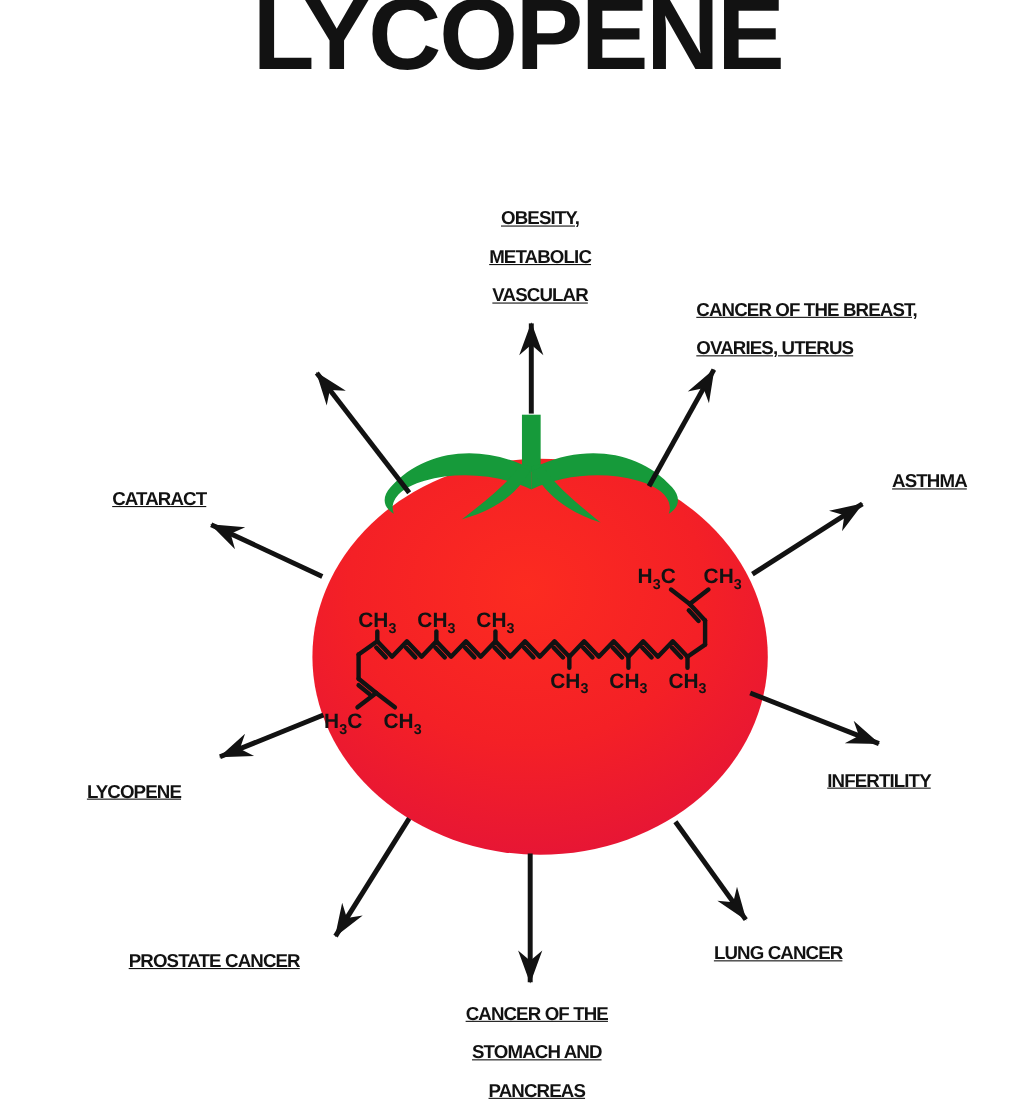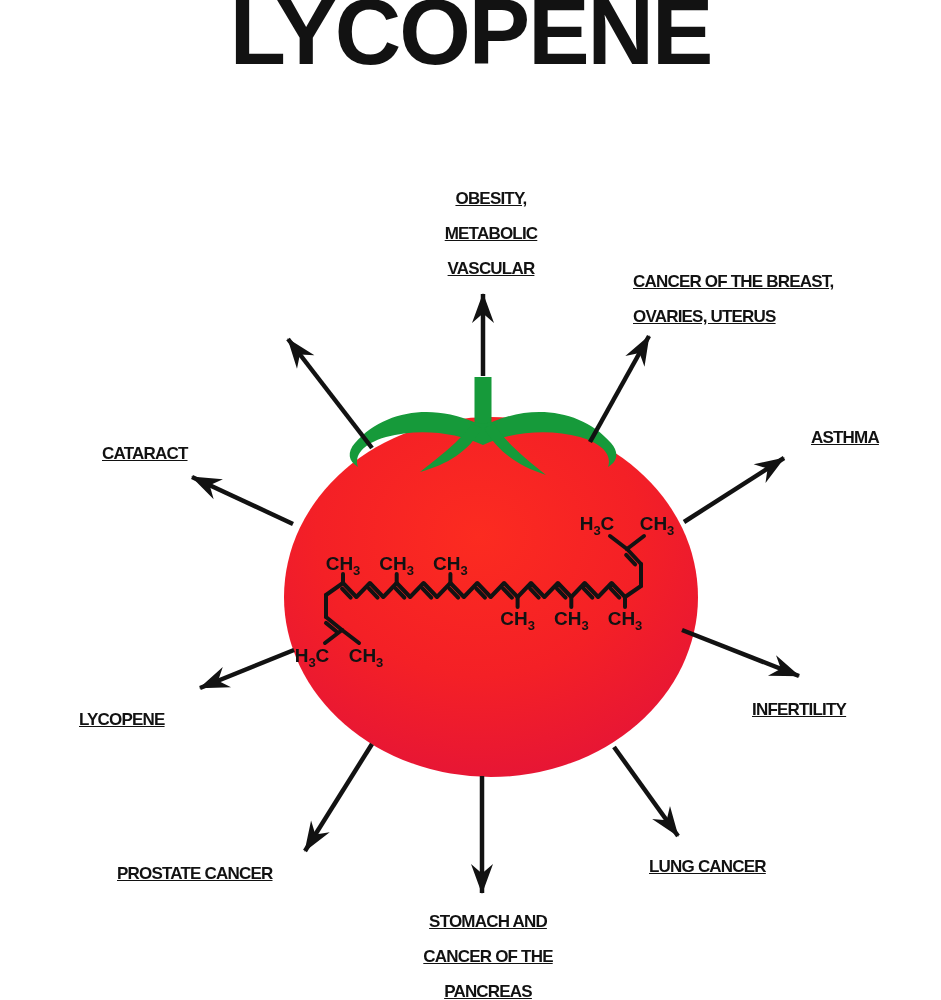--- a/index.html
+++ b/index.html
@@ -125,22 +125,22 @@
   <div class="dlabel" id="lab-asthma">
     <div>ASTHMA</div>
   </div>
   <div class="dlabel" id="lab-infertility">
     <div>INFERTILITY</div>
   </div>
   <div class="dlabel" id="lab-lung">
     <div>LUNG CANCER</div>
   </div>
   <div class="dlabel center" id="lab-stomach">
+    <div>CANCER OF THE</div>
     <div>STOMACH AND</div>
-    <div>CANCER OF THE</div>
     <div>PANCREAS</div>
   </div>
   <div class="dlabel" id="lab-prostate">
     <div>PROSTATE CANCER</div>
   </div>
   <div class="dlabel" id="lab-melanoma">
     <div>LYCOPENE</div>
   </div>
   <div class="dlabel" id="lab-cataract">
     <div>CATARACT</div>

